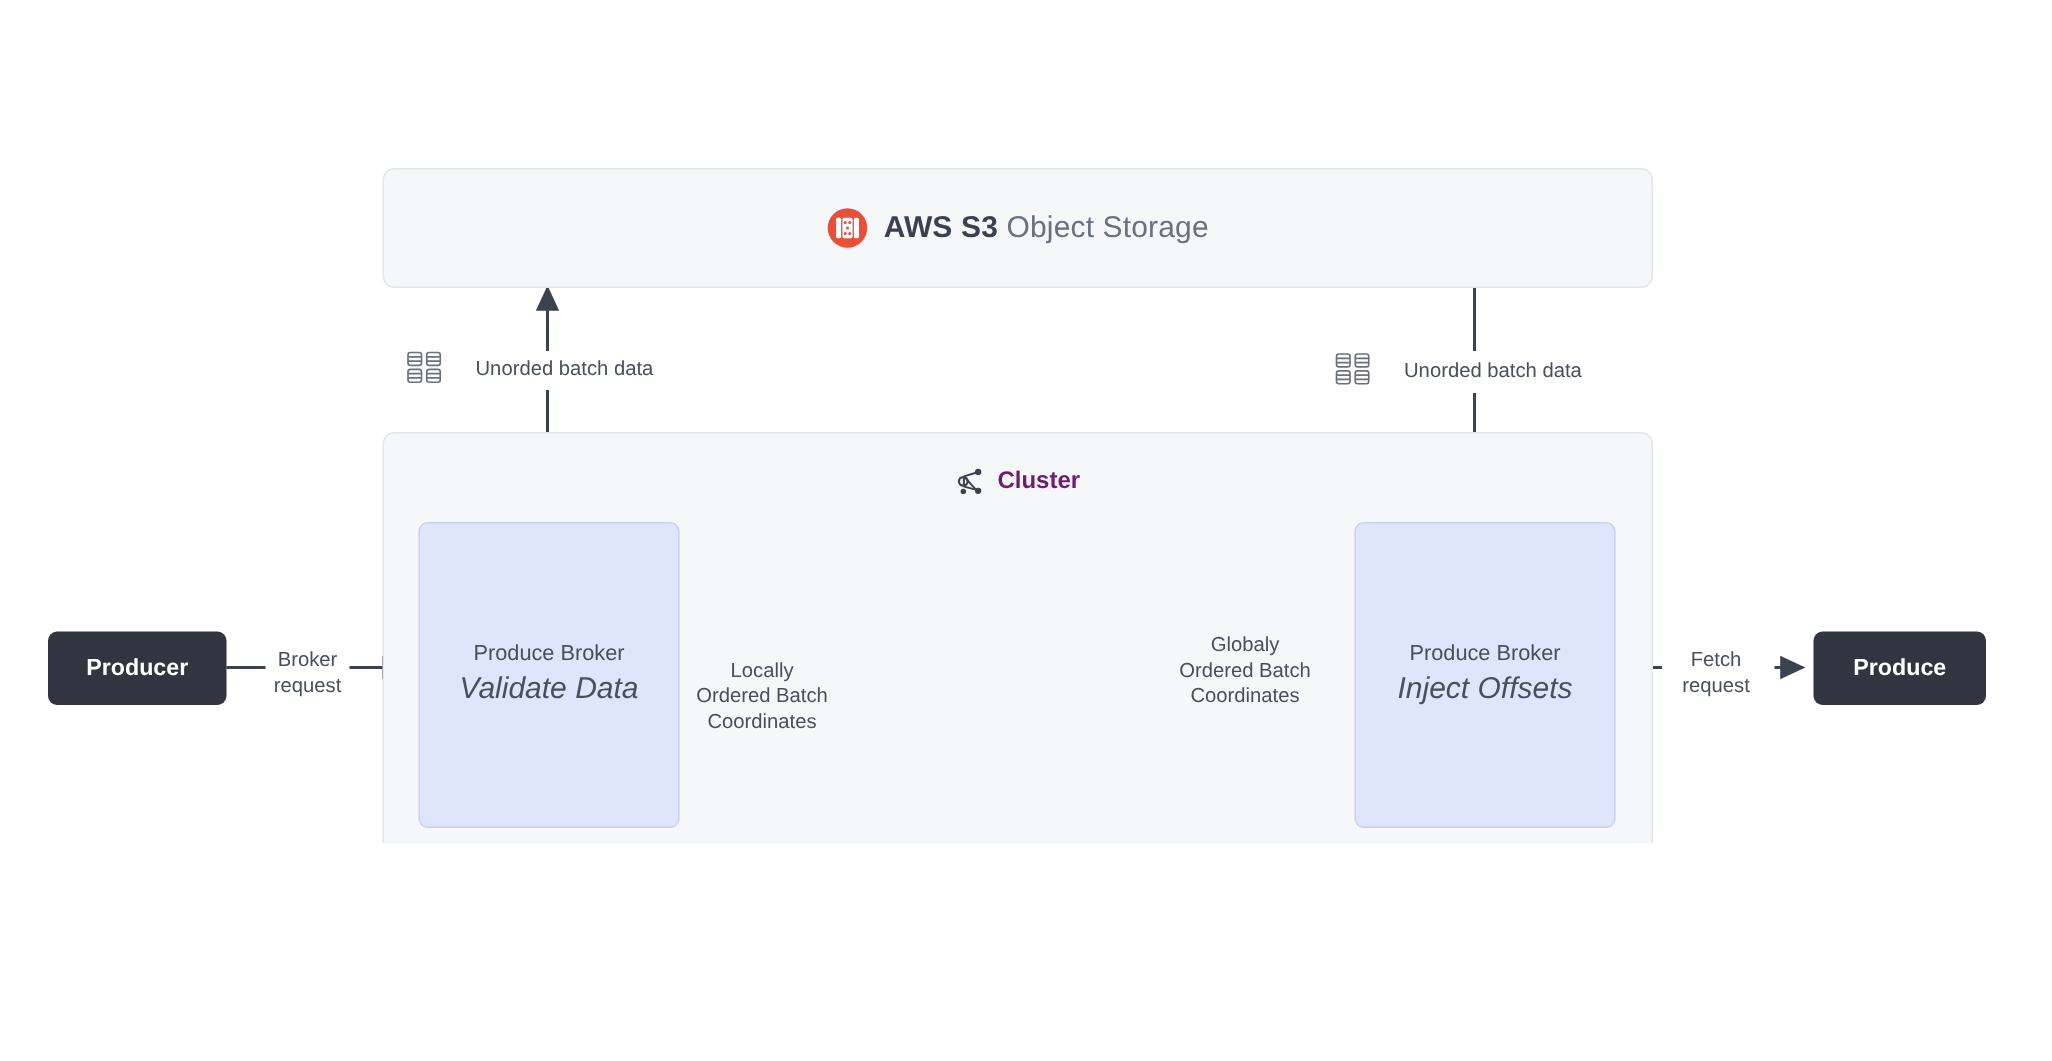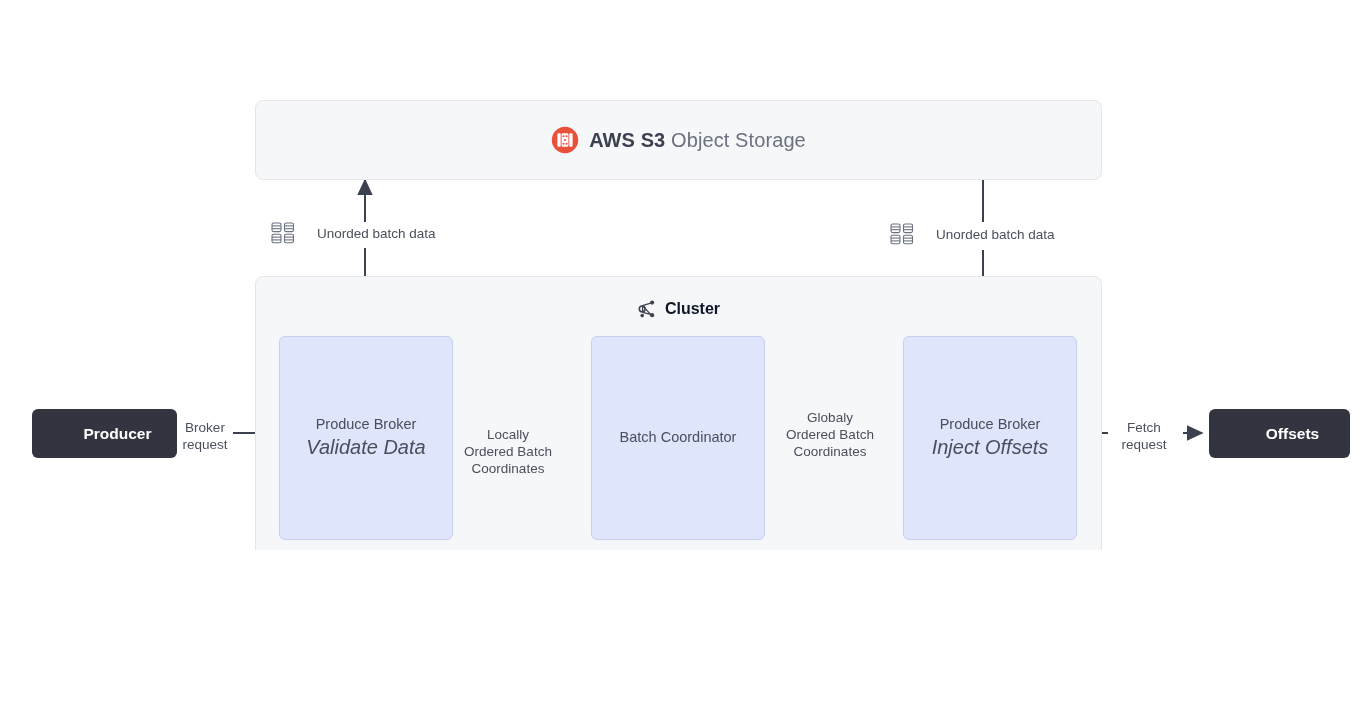--- a/index.html
+++ b/index.html
@@ -10,20 +10,21 @@
   body {
     font-family: "Liberation Sans", sans-serif;
     -webkit-font-smoothing: antialiased;
   }
   #canvas {
     position: relative;
     width: 1368px;
     height: 550px;
     background: #ffffff;
     overflow: hidden;
+    margin-top: 12px;
   }
 
   
   .bottom-band {
     position: absolute;
     left: 0;
     top: 655px;
     width: 1368px;
     height: 52px;
     background: #eef1fd;
@@ -113,21 +114,21 @@
     width: 845px;
     display: flex;
     align-items: center;
     justify-content: center;
     gap: 8px;
   }
   .cluster-icon { width: 20px; height: 20px; display: block; }
   .cluster-title {
     font-size: 16px;
     font-weight: bold;
-    color: #0f172a;
+    color: #701a75;
   }
 
   
   .node-box {
     position: absolute;
     background: #dfe5fa;
     border: 1px solid #c7d0f0;
     border-radius: 6px;
     display: flex;
     flex-direction: column;
@@ -147,21 +148,20 @@
   }
 
   
   .endpoint-box {
     position: absolute;
     background: #32353f;
     border-radius: 6px;
     display: flex;
     align-items: center;
     justify-content: center;
-    padding-left: 26px;
   }
   .endpoint-label {
     color: #ffffff;
     font-size: 15.5px;
     font-weight: bold;
   }
 
   
   .edge-label {
     position: absolute;
@@ -318,35 +318,32 @@
       </svg>
       <span class="cluster-title">Cluster</span>
     </div>
   </div>
 
   <div class="node-box" style="left:279px; top:336px; width:172px; height:202px;">
     <span class="node-title">Produce Broker</span>
     <span class="node-sub">Validate Data</span>
   </div>
 
-  <div class="node-box" style="left:591px; top:336px; width:172px; height:202px;">
-    <span class="node-title">Batch Coordinator</span>
-  </div>
 
   <div class="node-box" style="left:903px; top:336px; width:172px; height:202px;">
     <span class="node-title">Produce Broker</span>
     <span class="node-sub">Inject Offsets</span>
   </div>
 
   <div class="endpoint-box" style="left:32px; top:409px; width:119px; height:49px;">
     <span class="endpoint-label">Producer</span>
   </div>
 
   <div class="endpoint-box" style="left:1209px; top:409px; width:115px; height:49px;">
-    <span class="endpoint-label">Offsets</span>
+    <span class="endpoint-label">Produce</span>
   </div>
 
   <div class="edge-label" style="left:167px; top:419px; width:76px;">Broker
 request</div>
 
   <div class="edge-label" style="left:455px; top:426px; width:106px;">Locally
 Ordered Batch
 Coordinates</div>
 
   <div class="edge-label" style="left:768px; top:409px; width:124px;">Globaly

